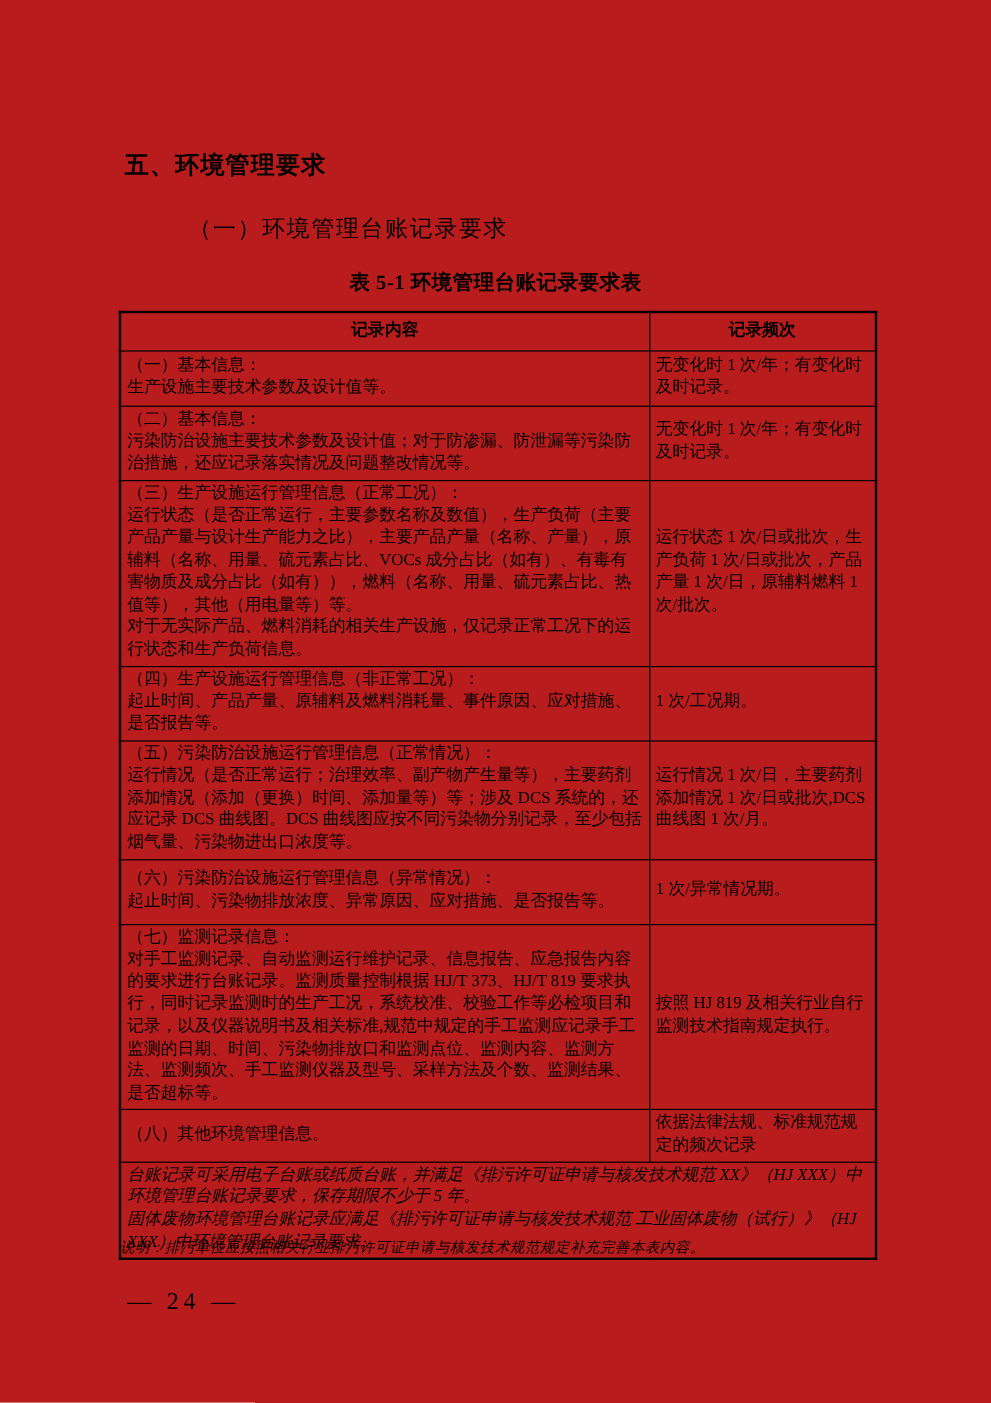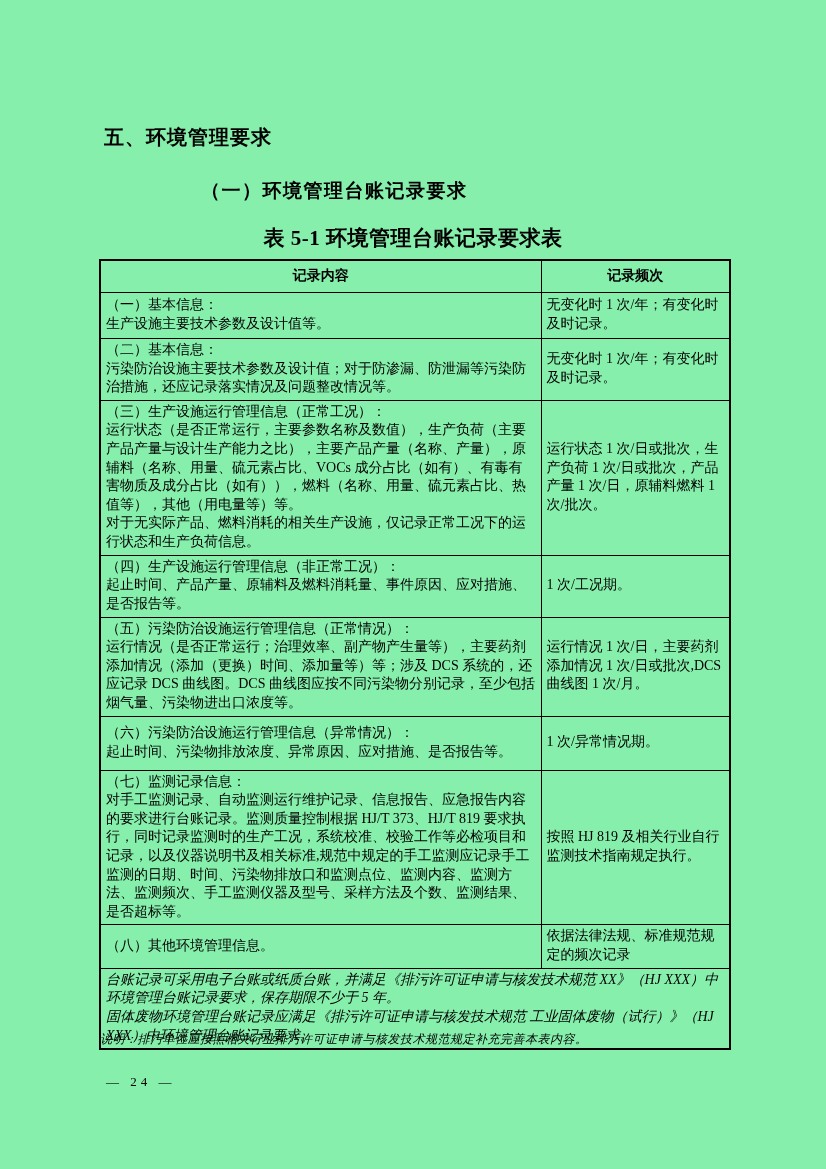--- a/index.html
+++ b/index.html
@@ -4,52 +4,51 @@
 <style>
   html, body {
     margin: 0;
     padding: 0;
     background: #ffffff;
   }
   .page {
     position: relative;
     width: 826px;
     height: 1169px;
-    background: #86efac;
+    background: #b91c1c;
     overflow: hidden;
     font-family: "Liberation Serif", "DejaVu Serif", serif;
     color: #000000;
   }
   .h1 {
     position: absolute;
     left: 104px;
     top: 124px;
     font-family: "Liberation Sans", "DejaVu Sans", sans-serif;
     font-size: 20px;
     font-weight: 700;
     letter-spacing: 1px;
     white-space: nowrap;
   }
   .h2 {
     position: absolute;
     left: 157px;
     top: 178px;
     font-size: 19px;
-    font-weight: 700;
+    font-weight: 400;
     letter-spacing: 1.5px;
     white-space: nowrap;
-    margin-left: 44px;
   }
   .caption {
     position: absolute;
     left: 0;
     top: 224px;
     width: 826px;
     text-align: center;
-    font-size: 21px;
+    font-size: 17px;
     font-weight: 700;
     letter-spacing: 0.5px;
   }
   table.ledger {
     position: absolute;
     left: 99px;
     top: 259px;
     width: 630px;
     border-collapse: collapse;
     table-layout: fixed;
@@ -110,21 +109,21 @@
     top: 1031px;
     width: 640px;
     font-size: 12px;
     letter-spacing: 0.5px;
     font-style: italic;
   }
   .pageno {
     position: absolute;
     left: 106px;
     top: 1074px;
-    font-size: 13px;
+    font-size: 20px;
     letter-spacing: 4px;
   }
 </style>
 </head>
 <body>
 
 <div class="page">
 
   <div class="h1">五、环境管理要求</div>
 

